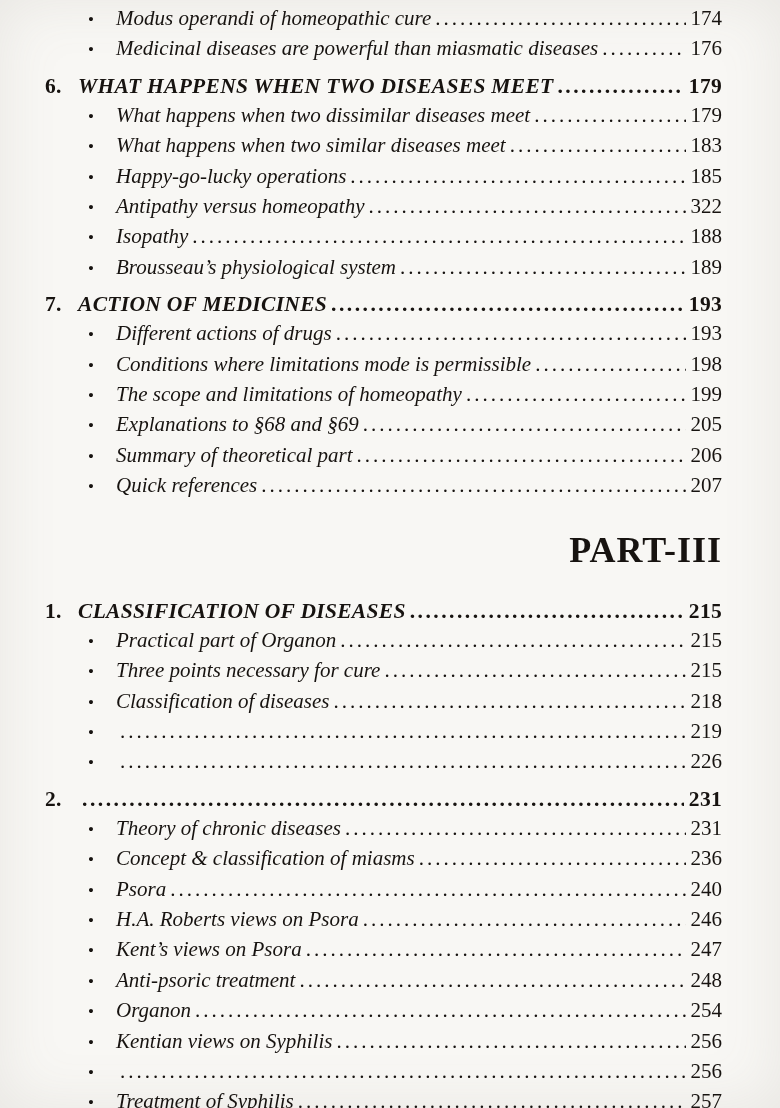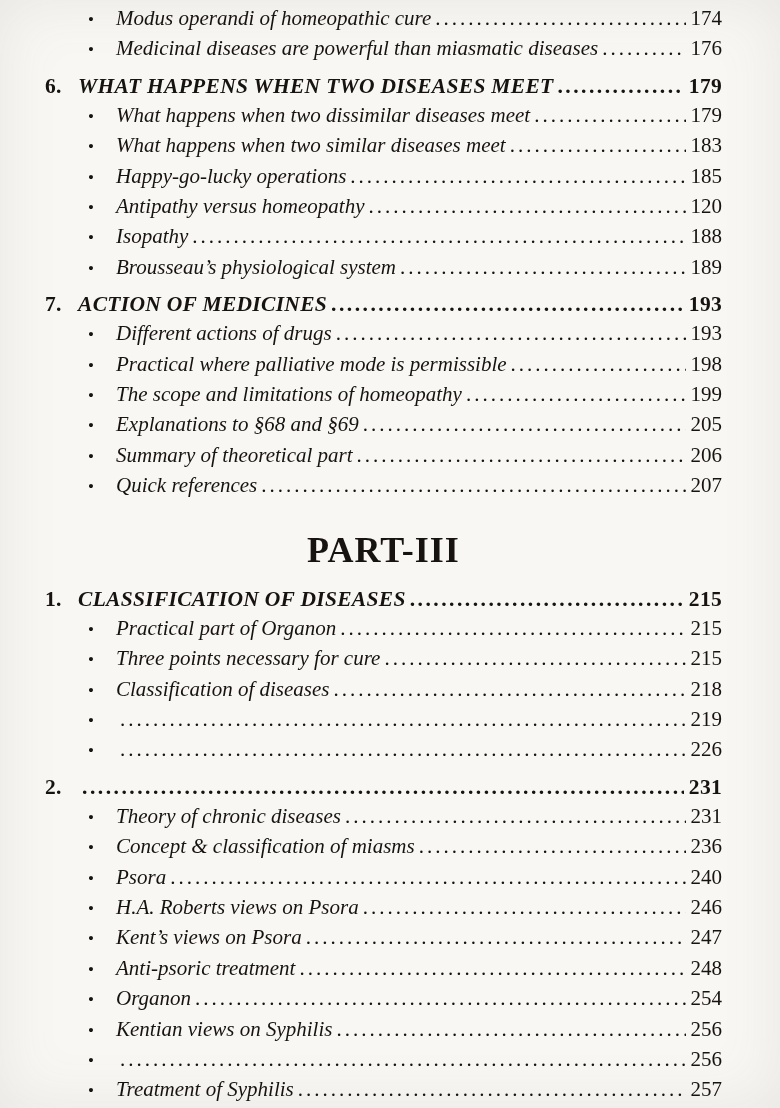--- a/index.html
+++ b/index.html
@@ -60,26 +60,26 @@
   }
   .section-row .dots {
     letter-spacing: 2.5px;
   }
   .page-num {
     flex: 0 0 auto;
     text-align: center;
   }
   .part-title {
     display: block;
-    text-align: center;
+    text-align: right;
     font-size: 36px;
     font-weight: 700;
     letter-spacing: 1px;
     line-height: 44px;
-    margin: 26px 0 12px 0;
+    margin: 26px 0 24px 0;
   }
 </style>
 </head>
 <body style="background: rgb(248, 247, 244); color: rgb(23, 19, 16);">
 
 <div class="sheet">
   <main class="toc" id="toc">
   <div class="row item-row">
     <span class="bullet">•</span>
     <span class="item-title">Modus operandi of homeopathic cure</span>
@@ -119,21 +119,21 @@
     <span class="bullet">•</span>
     <span class="item-title">Happy-go-lucky operations</span>
     <span class="dots">................................................................................................................................................................</span>
     <span class="page-num">185</span>
   </div>
 
   <div class="row item-row">
     <span class="bullet">•</span>
     <span class="item-title">Antipathy versus homeopathy</span>
     <span class="dots">................................................................................................................................................................</span>
-    <span class="page-num">120</span>
+    <span class="page-num">322</span>
   </div>
 
   <div class="row item-row">
     <span class="bullet">•</span>
     <span class="item-title">Isopathy</span>
     <span class="dots">................................................................................................................................................................</span>
     <span class="page-num">188</span>
   </div>
 
   <div class="row item-row">
@@ -152,21 +152,21 @@
 
   <div class="row item-row">
     <span class="bullet">•</span>
     <span class="item-title">Different actions of drugs</span>
     <span class="dots">................................................................................................................................................................</span>
     <span class="page-num">193</span>
   </div>
 
   <div class="row item-row">
     <span class="bullet">•</span>
-    <span class="item-title">Practical where palliative mode is permissible</span>
+    <span class="item-title">Conditions where limitations mode is permissible</span>
     <span class="dots">................................................................................................................................................................</span>
     <span class="page-num">198</span>
   </div>
 
   <div class="row item-row">
     <span class="bullet">•</span>
     <span class="item-title">The scope and limitations of homeopathy</span>
     <span class="dots">................................................................................................................................................................</span>
     <span class="page-num">199</span>
   </div>

